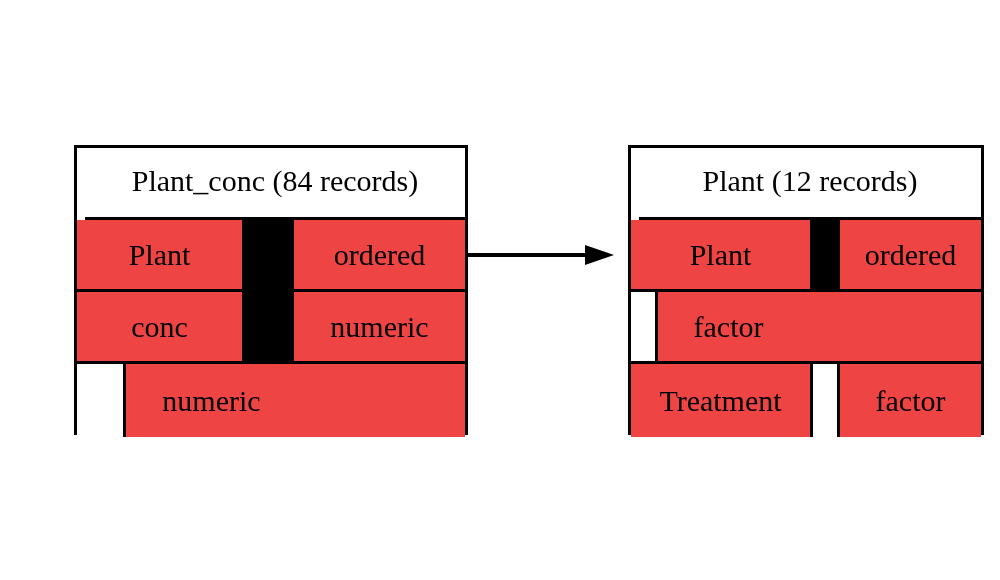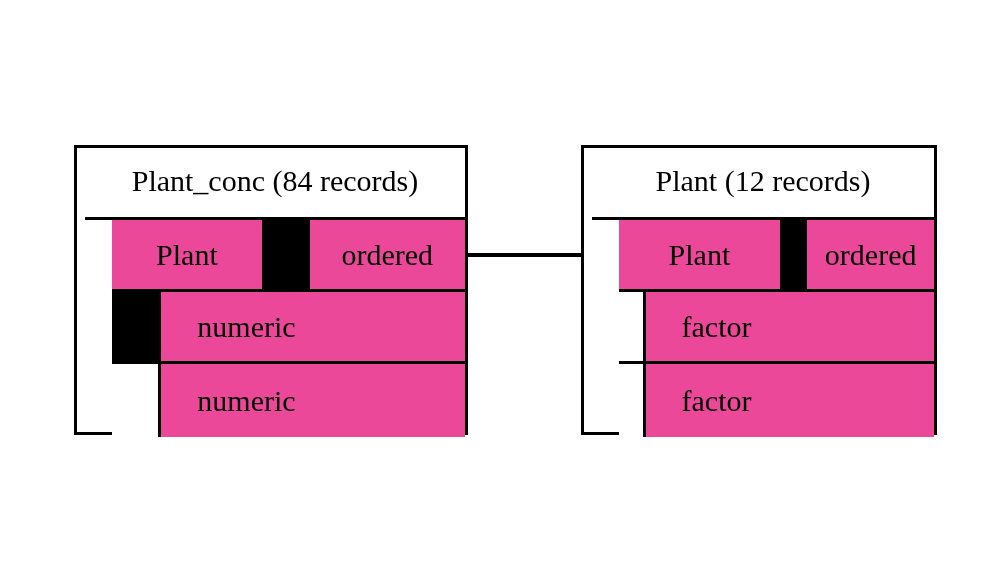--- a/index.html
+++ b/index.html
@@ -40,22 +40,21 @@
     margin-left: 8px;
   }
   .entity-rows {
     display: block;
   }
   .erow {
     box-sizing: border-box;
     display: flex;
     height: 72px;
     border-bottom: 3px solid #000000;
-    background: #ec4899;
-    margin-left: 35px;
+    background: #ef4444;
   }
   .erow.last {
     border-bottom: none;
     height: 73px;
   }
   .cell {
     box-sizing: border-box;
     display: flex;
     align-items: center;
     justify-content: center;
@@ -85,21 +84,21 @@
     top: 145px;
     width: 394px;
     height: 290px;
   }
   #entity-plant-conc .cell-field { width: 168px; }
   #entity-plant-conc .cell-key   { width: 49px; }
   #entity-plant-conc .cell-type  { width: 171px; }
 
   
   #entity-plant {
-    left: 581px;
+    left: 628px;
     top: 145px;
     width: 356px;
     height: 290px;
   }
   #entity-plant .cell-field { width: 182px; }
   #entity-plant .cell-key   { width: 27px; }
   #entity-plant .cell-type  { width: 141px; }
 
   
   #relationship-arrow {
@@ -121,20 +120,21 @@
 
     <div class="entity-rows">
 
       <div class="erow">
         <div class="cell cell-field">Plant</div>
         <div class="cell cell-key filled"></div>
         <div class="cell cell-type">ordered</div>
       </div>
 
       <div class="erow">
+        <div class="cell cell-field">conc</div>
         <div class="cell cell-key filled"></div>
         <div class="cell cell-type">numeric</div>
       </div>
 
       <div class="erow last">
         <div class="cell cell-key"></div>
         <div class="cell cell-type">numeric</div>
       </div>
 
     </div>
@@ -156,20 +156,21 @@
         <div class="cell cell-key filled"></div>
         <div class="cell cell-type">ordered</div>
       </div>
 
       <div class="erow">
         <div class="cell cell-key"></div>
         <div class="cell cell-type">factor</div>
       </div>
 
       <div class="erow last">
+        <div class="cell cell-field">Treatment</div>
         <div class="cell cell-key"></div>
         <div class="cell cell-type">factor</div>
       </div>
 
     </div>
   </div>
 
 </div>
 
 </body></html>

